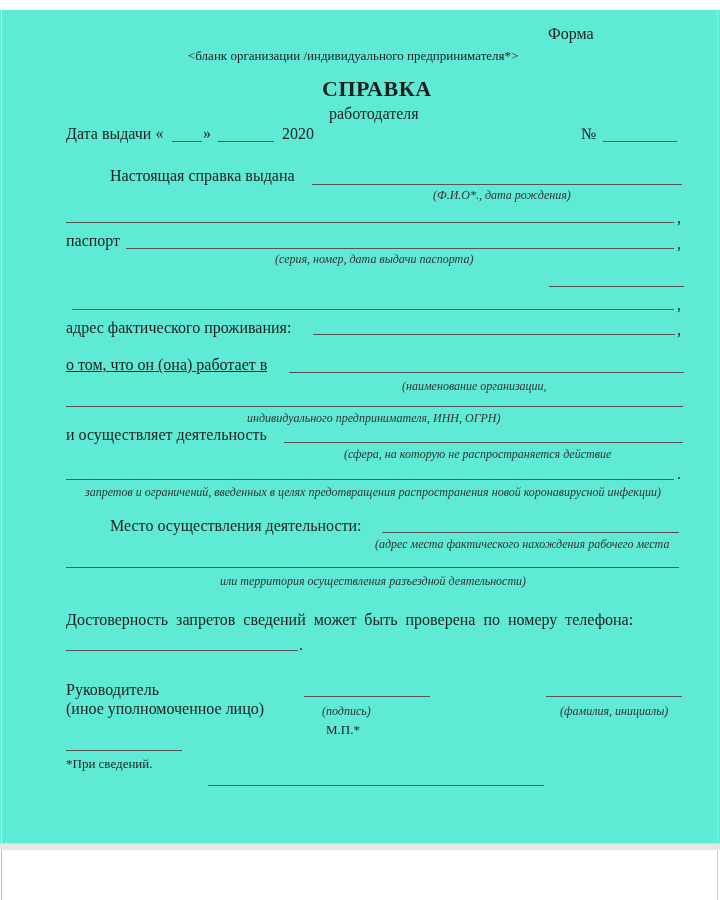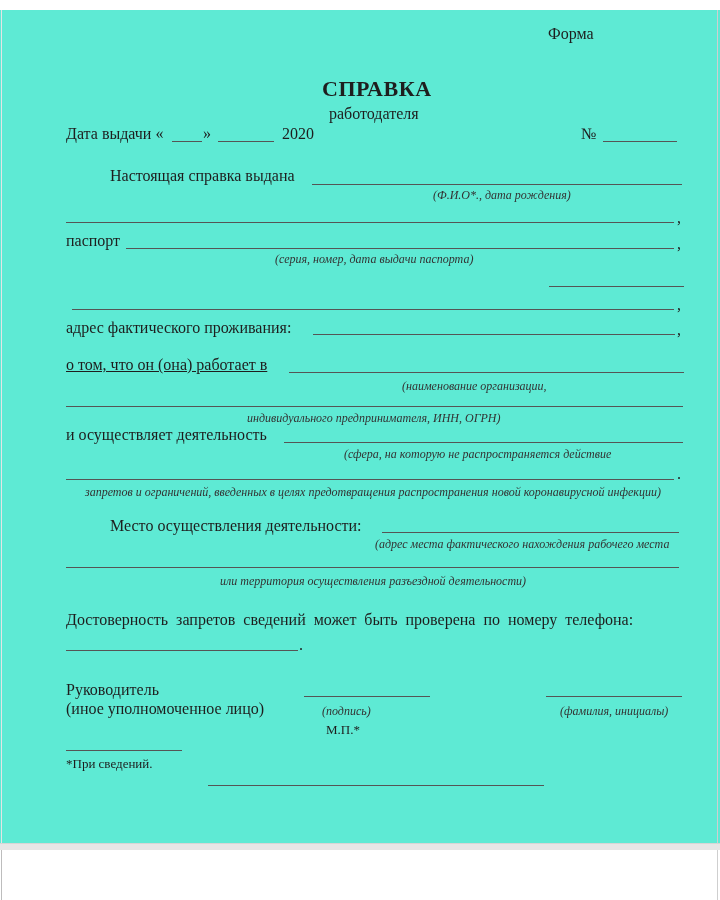--- a/index.html
+++ b/index.html
@@ -20,20 +20,21 @@
   .title { font-size:22px; font-weight:bold; letter-spacing:0.5px; }
 </style>
 </head>
 <body>
 
 <div class="page">
   <div class="edge-l"></div>
   <div class="edge-r"></div>
 
   <div class="t" style="left:548px; top:15px;">Форма</div>
+  <div class="t small" style="left:188px; top:37px;">&lt;бланк организации /индивидуального предпринимателя*&gt;</div>
   <div class="t title" style="left:322px; top:70px;">СПРАВКА</div>
   <div class="t" style="left:329px; top:95px;">работодателя</div>
 
   <div class="t" style="left:66px; top:115px;">Дата выдачи «</div>
   <div class="line" style="left:172px; top:131px; width:30px;"></div>
   <div class="t" style="left:203px; top:115px;">»</div>
   <div class="line" style="left:218px; top:131px; width:56px;"></div>
   <div class="t" style="left:282px; top:115px;">2020</div>
   <div class="t" style="left:581px; top:115px;">№</div>
   <div class="line" style="left:603px; top:131px; width:74px;"></div>

